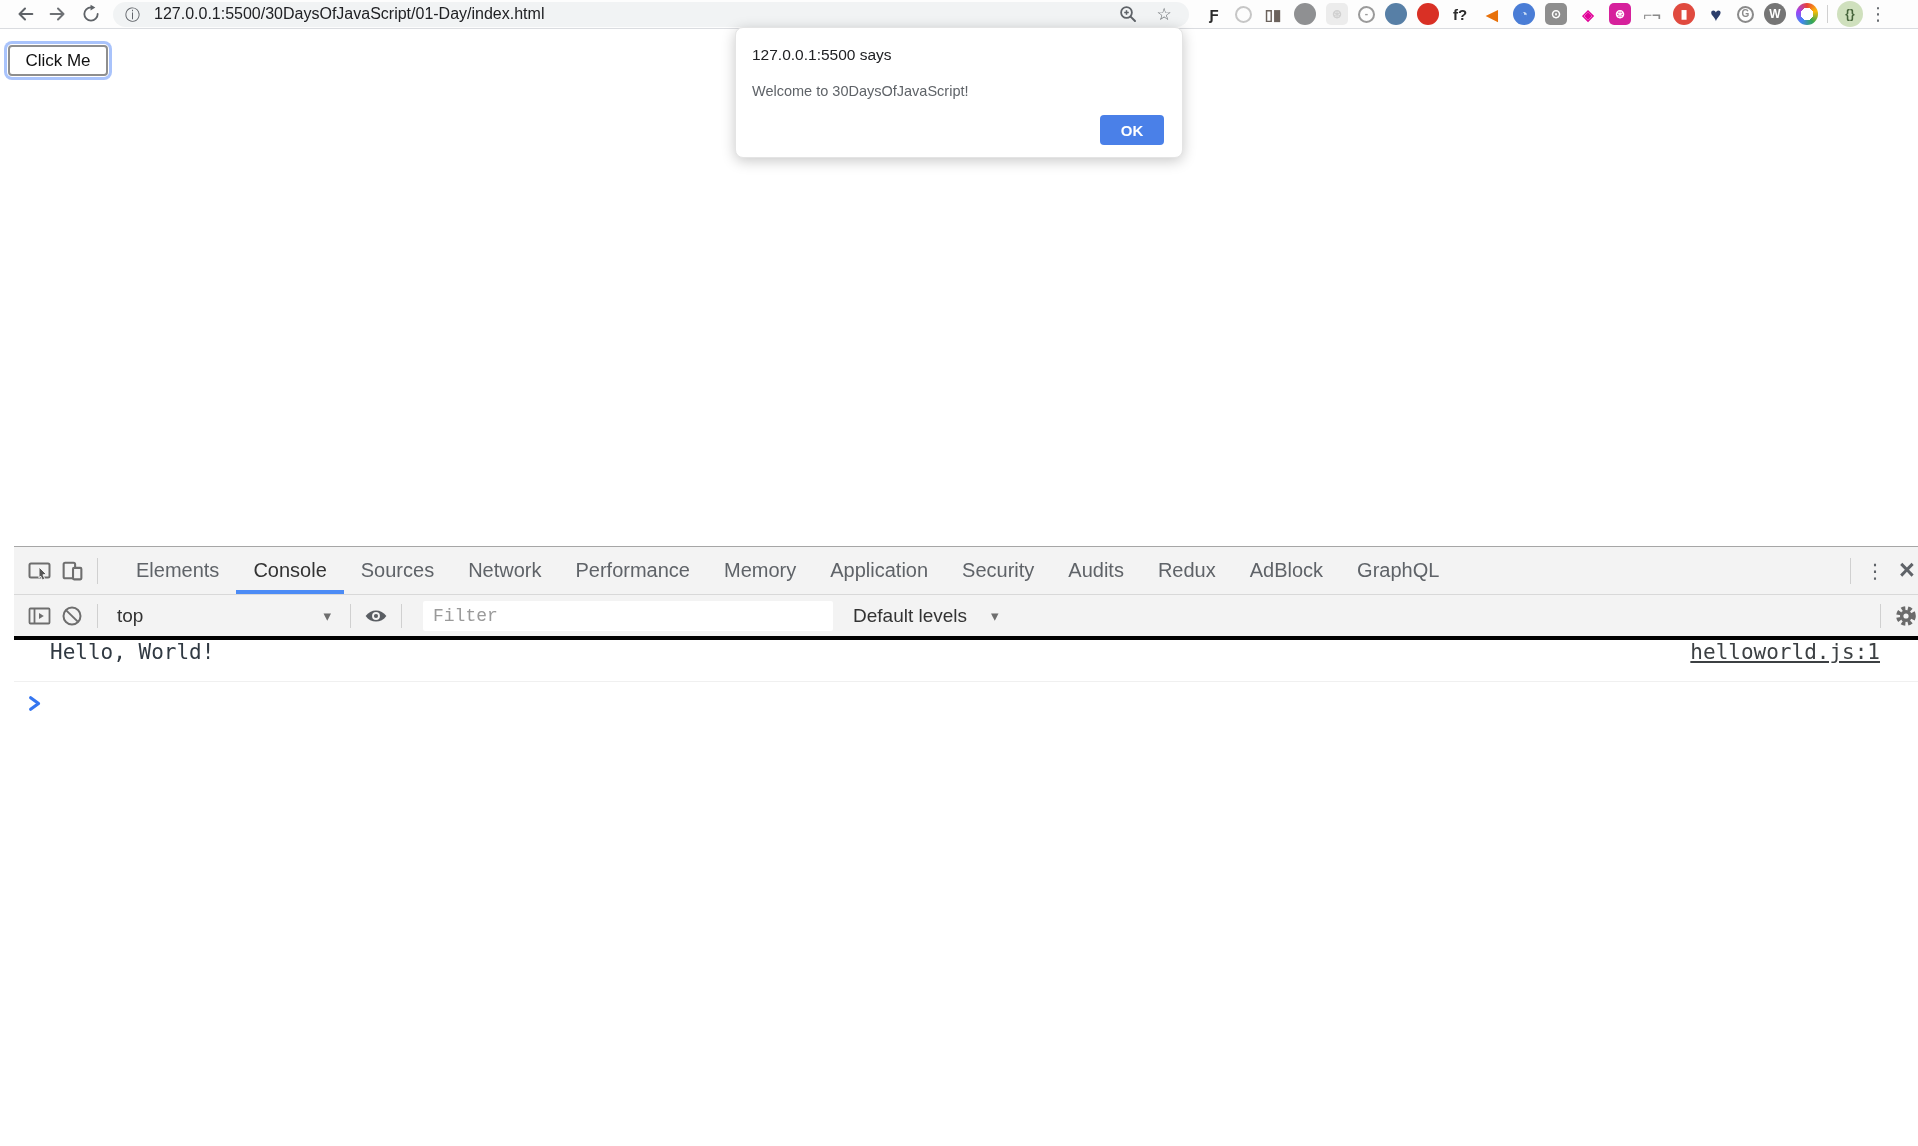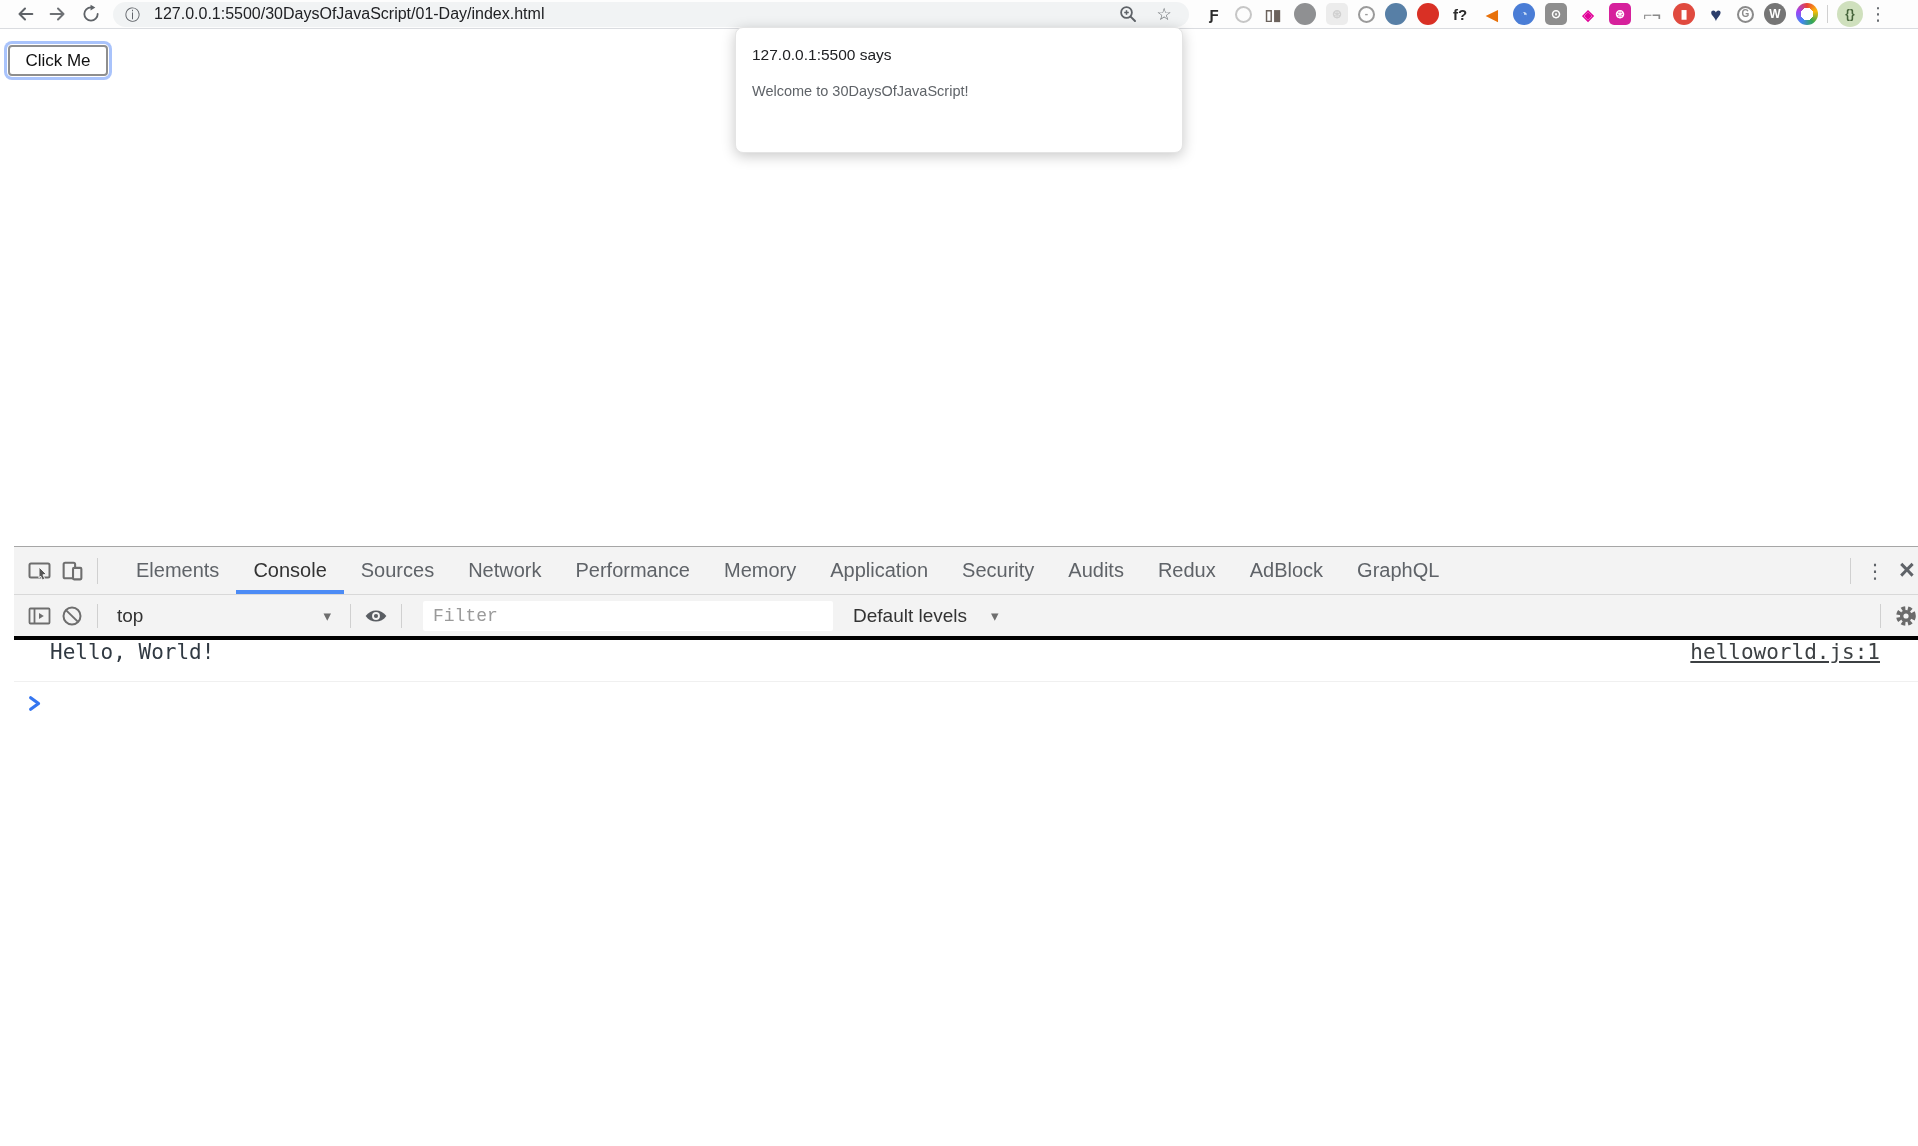--- a/index.html
+++ b/index.html
@@ -147,20 +147,23 @@
   <button class="kebab">⋮</button>
 </div>
 
 <div class="page">
   <button class="clickme">Click Me</button>
 </div>
 
 <div class="dialog">
   <div class="dialog-title">127.0.0.1:5500 says</div>
   <div class="dialog-msg">Welcome to 30DaysOfJavaScript!</div>
+  <div class="dialog-actions">
+    <button class="ok-btn">OK</button>
+  </div>
 </div>
 
 <div class="devtools">
 
   <div class="tab-bar">
     <button class="dt-icon-btn">
       <svg width="27" height="25" viewBox="0 0 27 25">
           <rect x="2.5" y="5.5" width="20" height="14" rx="1.5" fill="none" stroke="#6e6e6e" stroke-width="2"></rect>
           <polygon points="12,9 19.5,16.5 15.9,16.8 17.8,20.8 15.4,21.9 13.5,18 12,19.9" fill="#555" stroke="#f3f3f3" stroke-width="1"></polygon>
         </svg>

